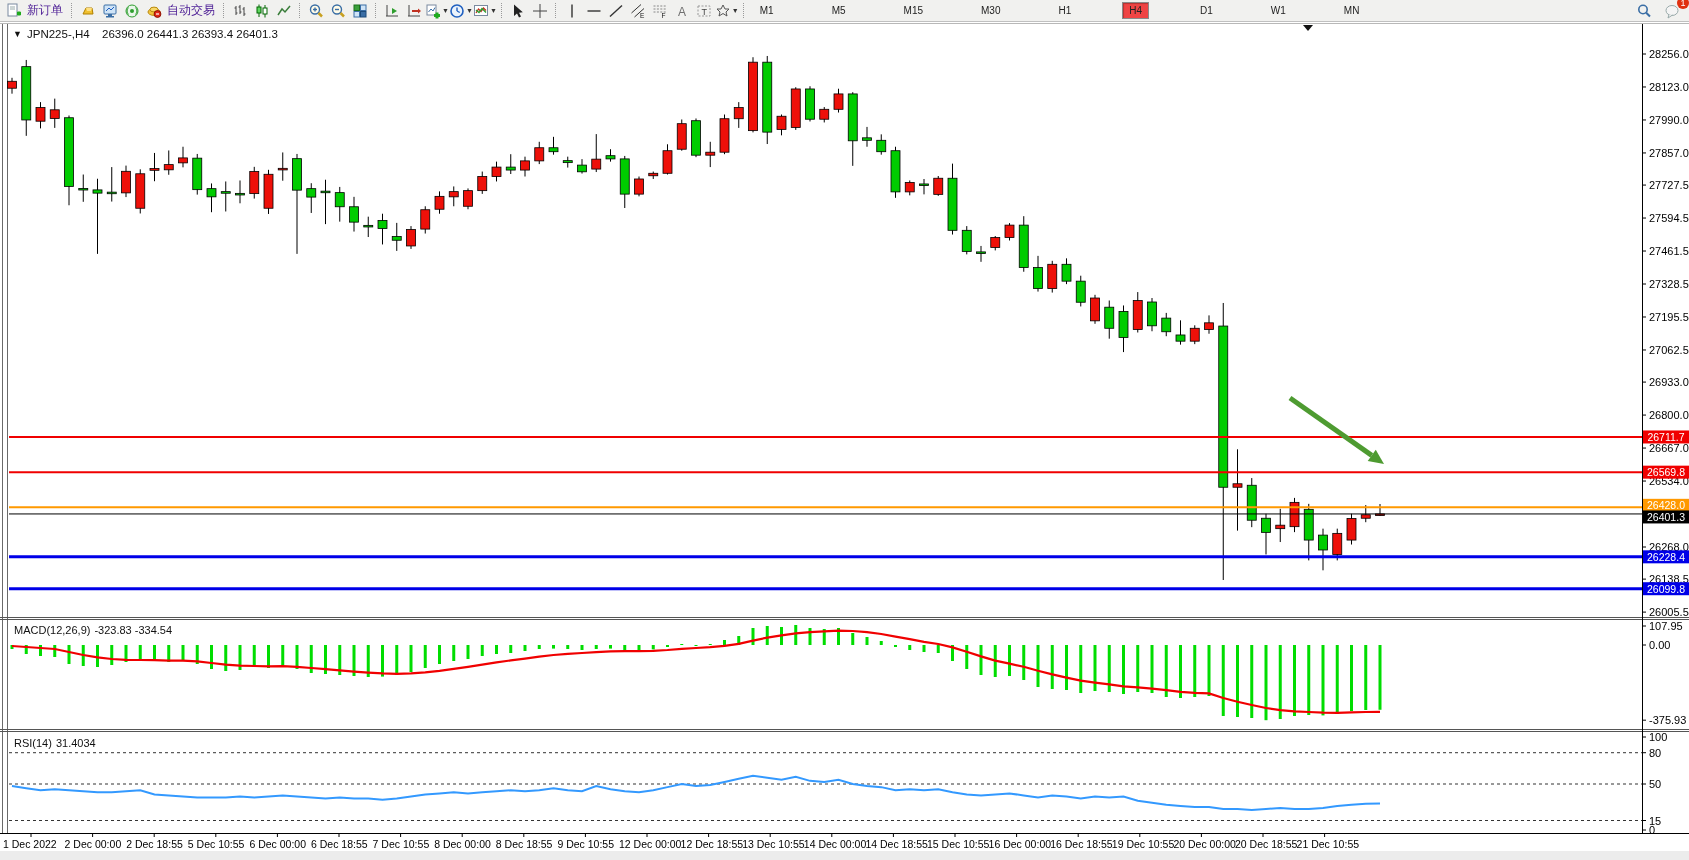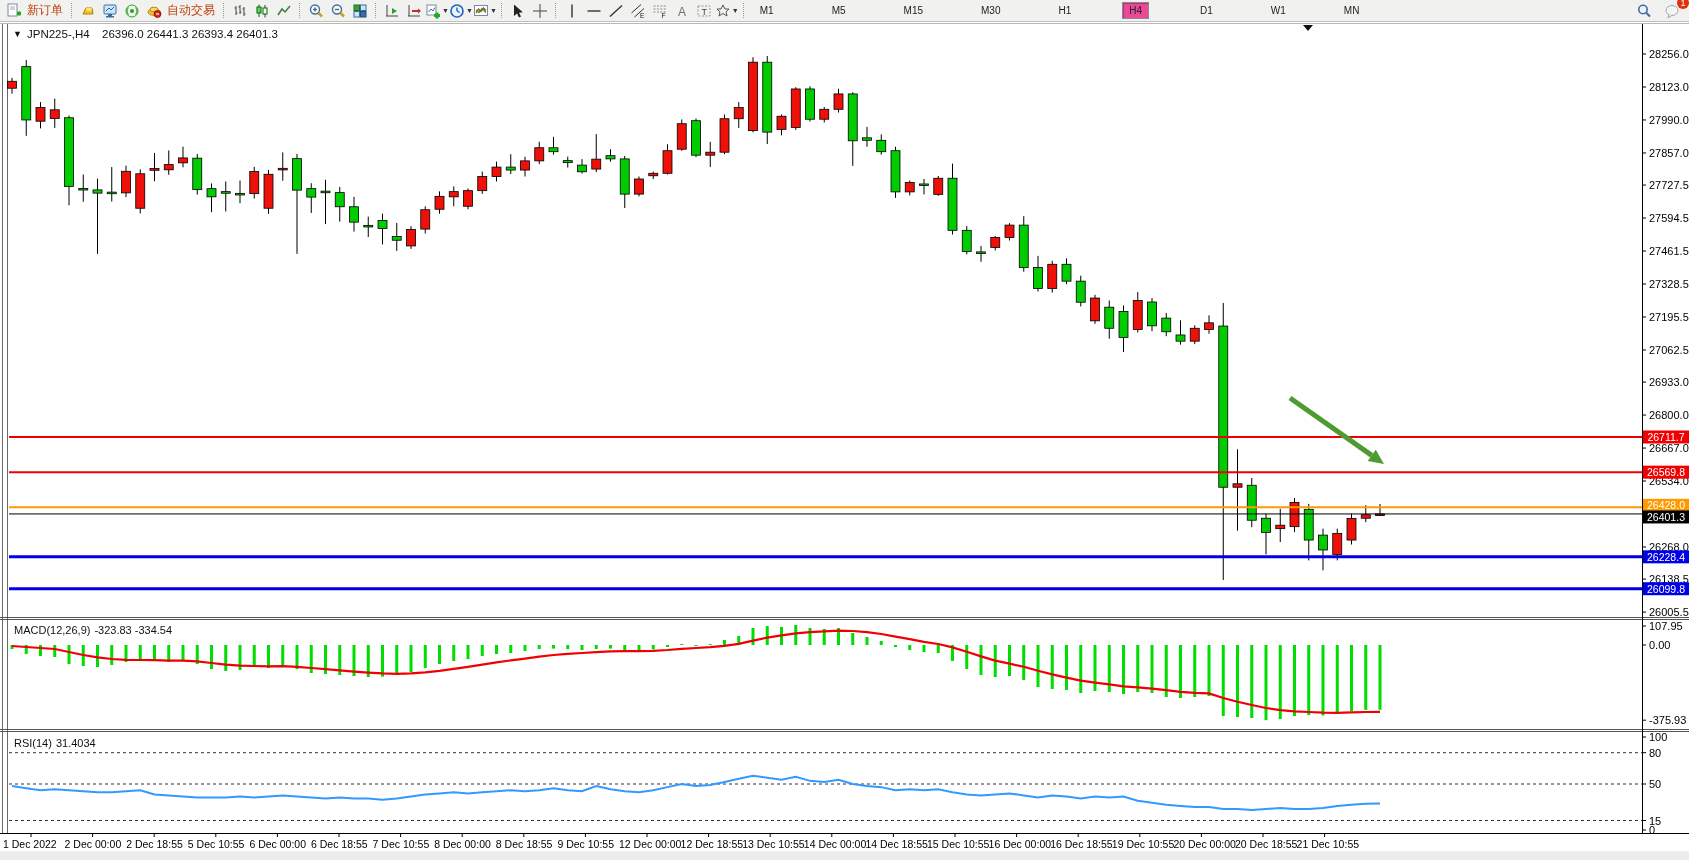--- a/index.html
+++ b/index.html
@@ -1,26 +1,26 @@
 <!DOCTYPE html>
 <html><head>
 <meta charset="utf-8">
 <style>
   html,body{margin:0;padding:0;}
   body{width:1689px;height:860px;font-family:"Liberation Sans",sans-serif;background:#ececec;overflow:hidden;position:relative;}
   
   .toolbar{position:absolute;left:0;top:0;width:1689px;height:22px;background:#f1f1ef;border-bottom:1px solid #c0c0c0;display:flex;align-items:center;box-sizing:border-box;padding-left:3px;}
   .tbtn{height:20px;min-width:22px;display:flex;align-items:center;justify-content:center;cursor:default;}
   .tbtn svg{display:block;}
-  .tlabel{font-size:12px;color:#c2410c;padding:0 4px 0 2px;white-space:nowrap;}
+  .tlabel{font-size:12px;color:#4c1d95;padding:0 4px 0 2px;white-space:nowrap;}
   .sep{width:1px;height:15px;border-left:1px dotted #9a9a9a;margin:0 4px;}
   .caret{font-size:7px;color:#333;margin-left:1px;}
   .tf-group{display:flex;align-items:center;margin-left:4px;gap:44px;}
   .tf{font-size:10px;color:#222;padding:2px 6px;border:1px solid transparent;}
-  .tf.active{background:#ec4899;border:1px solid #8a8a8a;box-shadow:inset 1px 1px 1px rgba(0,0,0,.25);}
+  .tf.active{background:#ef4444;border:1px solid #8a8a8a;box-shadow:inset 1px 1px 1px rgba(0,0,0,.25);}
   .tb-right{position:absolute;right:6px;top:0;height:22px;display:flex;align-items:center;gap:6px;}
   .badge{position:absolute;top:-4px;right:-6px;background:#e03010;color:#fff;font-size:9px;width:12px;height:12px;border-radius:7px;display:flex;align-items:center;justify-content:center;}
   .chat-wrap{position:relative;}
   
   .chart-wrap{position:absolute;left:0;top:22px;width:1689px;height:838px;background:#fff;}
   svg text{font-family:"Liberation Sans",sans-serif;}
 </style>
 </head>
 <body>
 

